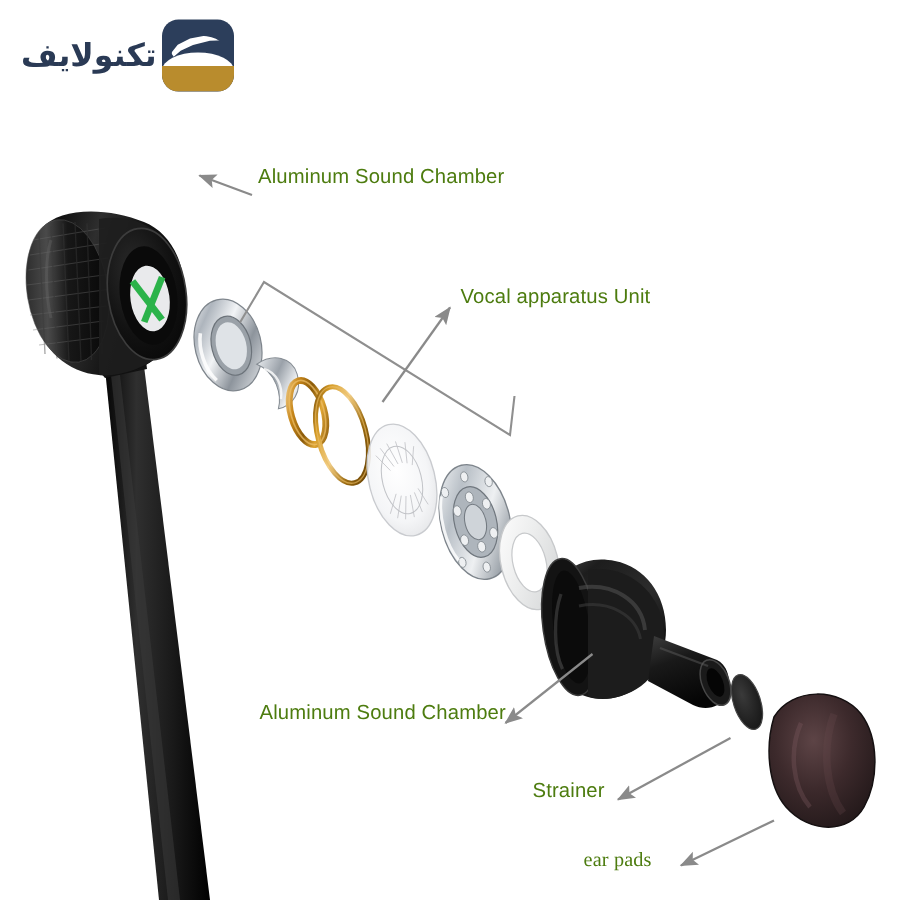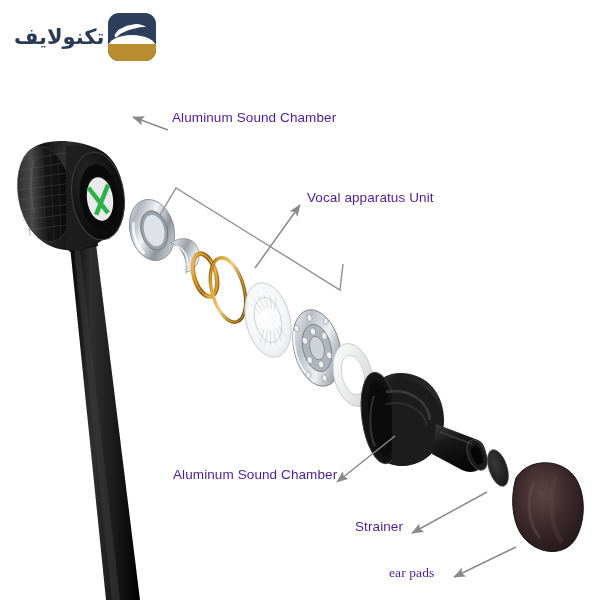--- a/index.html
+++ b/index.html
@@ -45,21 +45,21 @@
   #logo-mark .band{
     position:absolute;left:0;right:0;bottom:14px;height:12px;
     background:#ffffff;
     border-radius:50% 50% 0 0 / 100% 100% 0 0;
   }
 
   
   .lbl{
     position:absolute;
     font-size:13.5px;
-    color:#4c1d95;
+    color:#4d7c0f;
     white-space:nowrap;
     font-family:"Liberation Sans", sans-serif;
     letter-spacing:.1px;
   }
   #label-chamber-top{left:172px;top:110px;}
   #label-vocal{left:307px;top:190px;text-align:right;}
   #label-chamber-bottom{left:173px;top:467px;}
   #label-strainer{left:355px;top:519px;text-align:right;}
   #label-earpads{left:389px;top:565px;font-family:Liberation Serif, serif;}
 </style>

